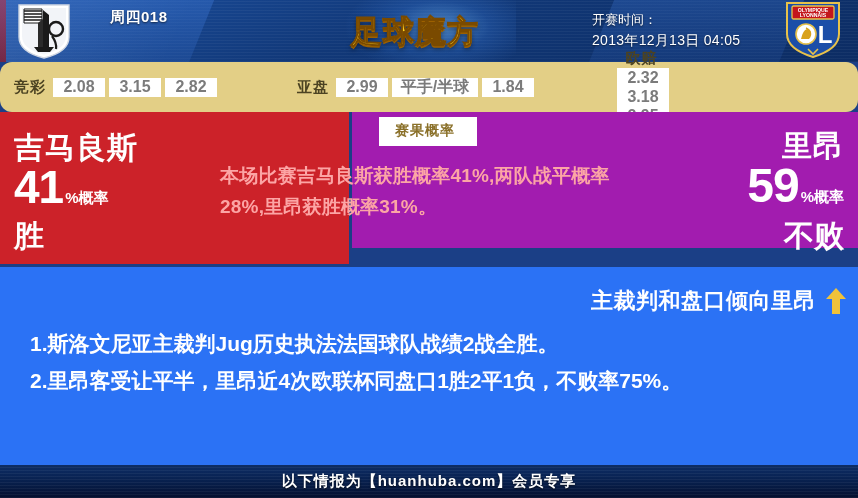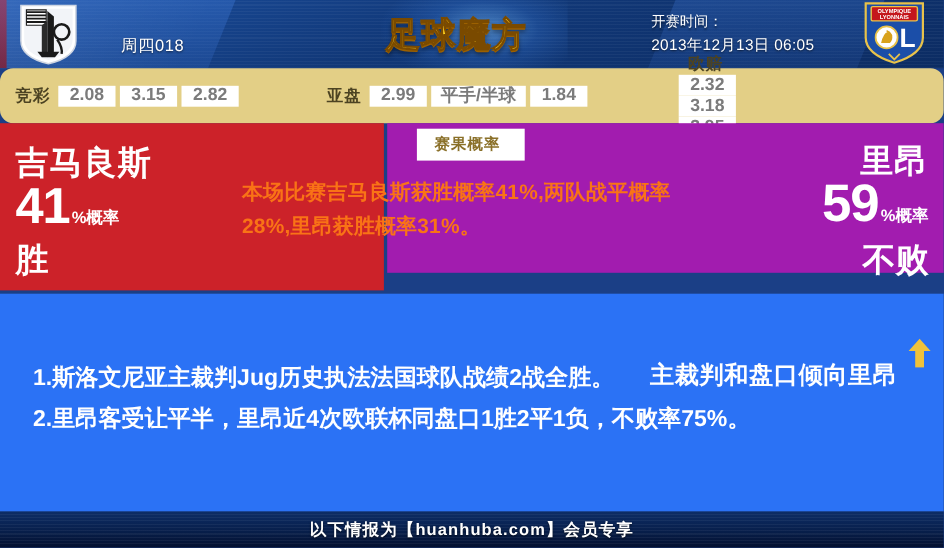--- a/index.html
+++ b/index.html
@@ -37,22 +37,22 @@
     background:linear-gradient(180deg, rgba(55,110,200,0.45), rgba(25,60,140,0.1));
     transform:skewX(-22deg);
   }
   .crest-home {
     position:absolute; left:16px; top:3px; width:56px; height:57px; z-index:4;
   }
   .crest-away {
     position:absolute; left:784px; top:1px; width:58px; height:58px; z-index:4;
   }
   .match-no {
-    position:absolute; left:110px; top:32px; z-index:4;
-    color:#ffffff; font-size:15px; font-weight:normal; letter-spacing:.5px;
+    position:absolute; left:110px; top:8px; z-index:4;
+    color:#ffffff; font-size:15px; font-weight:bold; letter-spacing:.5px;
     text-shadow:0 1px 2px rgba(0,0,0,.6);
   }
   .brand-wrap{
     position:absolute; left:351px; top:0px; width:160px; height:62px; z-index:4;
   }
   .brand-glow{
     position:absolute; left:50%; top:50%; width:170px; height:86px;
     transform:translate(-50%,-50%);
     background:radial-gradient(ellipse at 55% 45%, rgba(120,190,255,.55) 0%, rgba(60,130,230,.25) 38%, rgba(20,60,140,0) 72%);
   }
@@ -126,41 +126,41 @@
     color:#ffffff; font-weight:bold; line-height:1; white-space:nowrap;
   }
   .away-pct .big{ font-size:48px; letter-spacing:-1px; }
   .away-pct .suffix{ font-size:15px; font-weight:bold; margin-left:2px; }
   .away-res{
     position:absolute; right:14px; top:104px;
     color:#ffffff; font-size:30px; font-weight:bold;
   }
   .summary-text{
     position:absolute; left:220px; top:48px; width:412px;
-    color:#f97316; font-size:19px; font-weight:bold; line-height:31px;
+    color:#fca5a5; font-size:19px; font-weight:bold; line-height:31px;
     letter-spacing:.2px; z-index:3;
   }
   .tab-chip{
     position:absolute; left:379px; top:117px; z-index:6;
     background:#ffffff; color:#8a7029;
     font-size:14px; font-weight:bold; letter-spacing:1px;
     padding:5px 22px 6px 16px;
   }
 
   
   .analysis{
     position:absolute; left:0; top:267px; width:858px; height:198px;
     background:#2b72f5;
   }
   .analysis-head{
     position:absolute; right:12px; top:19px;
     display:flex; align-items:center; gap:10px;
   }
   .analysis-head .ah-text{
-    color:#ffffff; font-size:22px; font-weight:bold; letter-spacing:.5px;margin-top:40px;
+    color:#ffffff; font-size:22px; font-weight:bold; letter-spacing:.5px;
   }
   .arrow-up{
     width:20px; height:26px; position:relative; display:inline-block;
   }
   .arrow-up .shaft{
     position:absolute; left:6px; top:9px; width:8px; height:17px; background:#f0c23a;
   }
   .arrow-up .head{
     position:absolute; left:0; top:0; width:0; height:0;
     border-left:10px solid transparent; border-right:10px solid transparent;
@@ -217,21 +217,21 @@
 
     <div class="match-no">周四018</div>
 
     <div class="brand-wrap">
       <div class="brand-glow"></div>
       <div class="brand-text">足球魔方</div>
     </div>
 
     <div class="kickoff">
       <div>开赛时间：</div>
-      <div class="ko-date">2013年12月13日 06:05</div>
+      <div class="ko-date">2013年12月13日 04:05</div>
     </div>
 
     <div class="crest-away">
       <svg viewBox="0 0 58 58" width="58" height="58">
         <path d="M3 2 H55 V33 Q55 48 29 56 Q3 48 3 33 Z" fill="#1b4ea8" stroke="#e8c24a" stroke-width="2"></path>
         <rect x="8" y="5" width="42" height="13" rx="1.5" fill="#c4161c" stroke="#e8c24a" stroke-width="1.3"></rect>
         <text x="29" y="10.6" font-family="Liberation Sans, sans-serif" font-size="5.2" font-weight="bold" fill="#ffffff" text-anchor="middle">OLYMPIQUE</text>
         <text x="29" y="16.2" font-family="Liberation Sans, sans-serif" font-size="5.2" font-weight="bold" fill="#ffffff" text-anchor="middle">LYONNAIS</text>
         <circle cx="22" cy="33" r="10" fill="#ffffff" stroke="#e8c24a" stroke-width="1.6"></circle>
         <path d="M17 38 q2-9 6-10 q3 0 4 3 q1 4 -2 7 z" fill="#d9a21b"></path>

